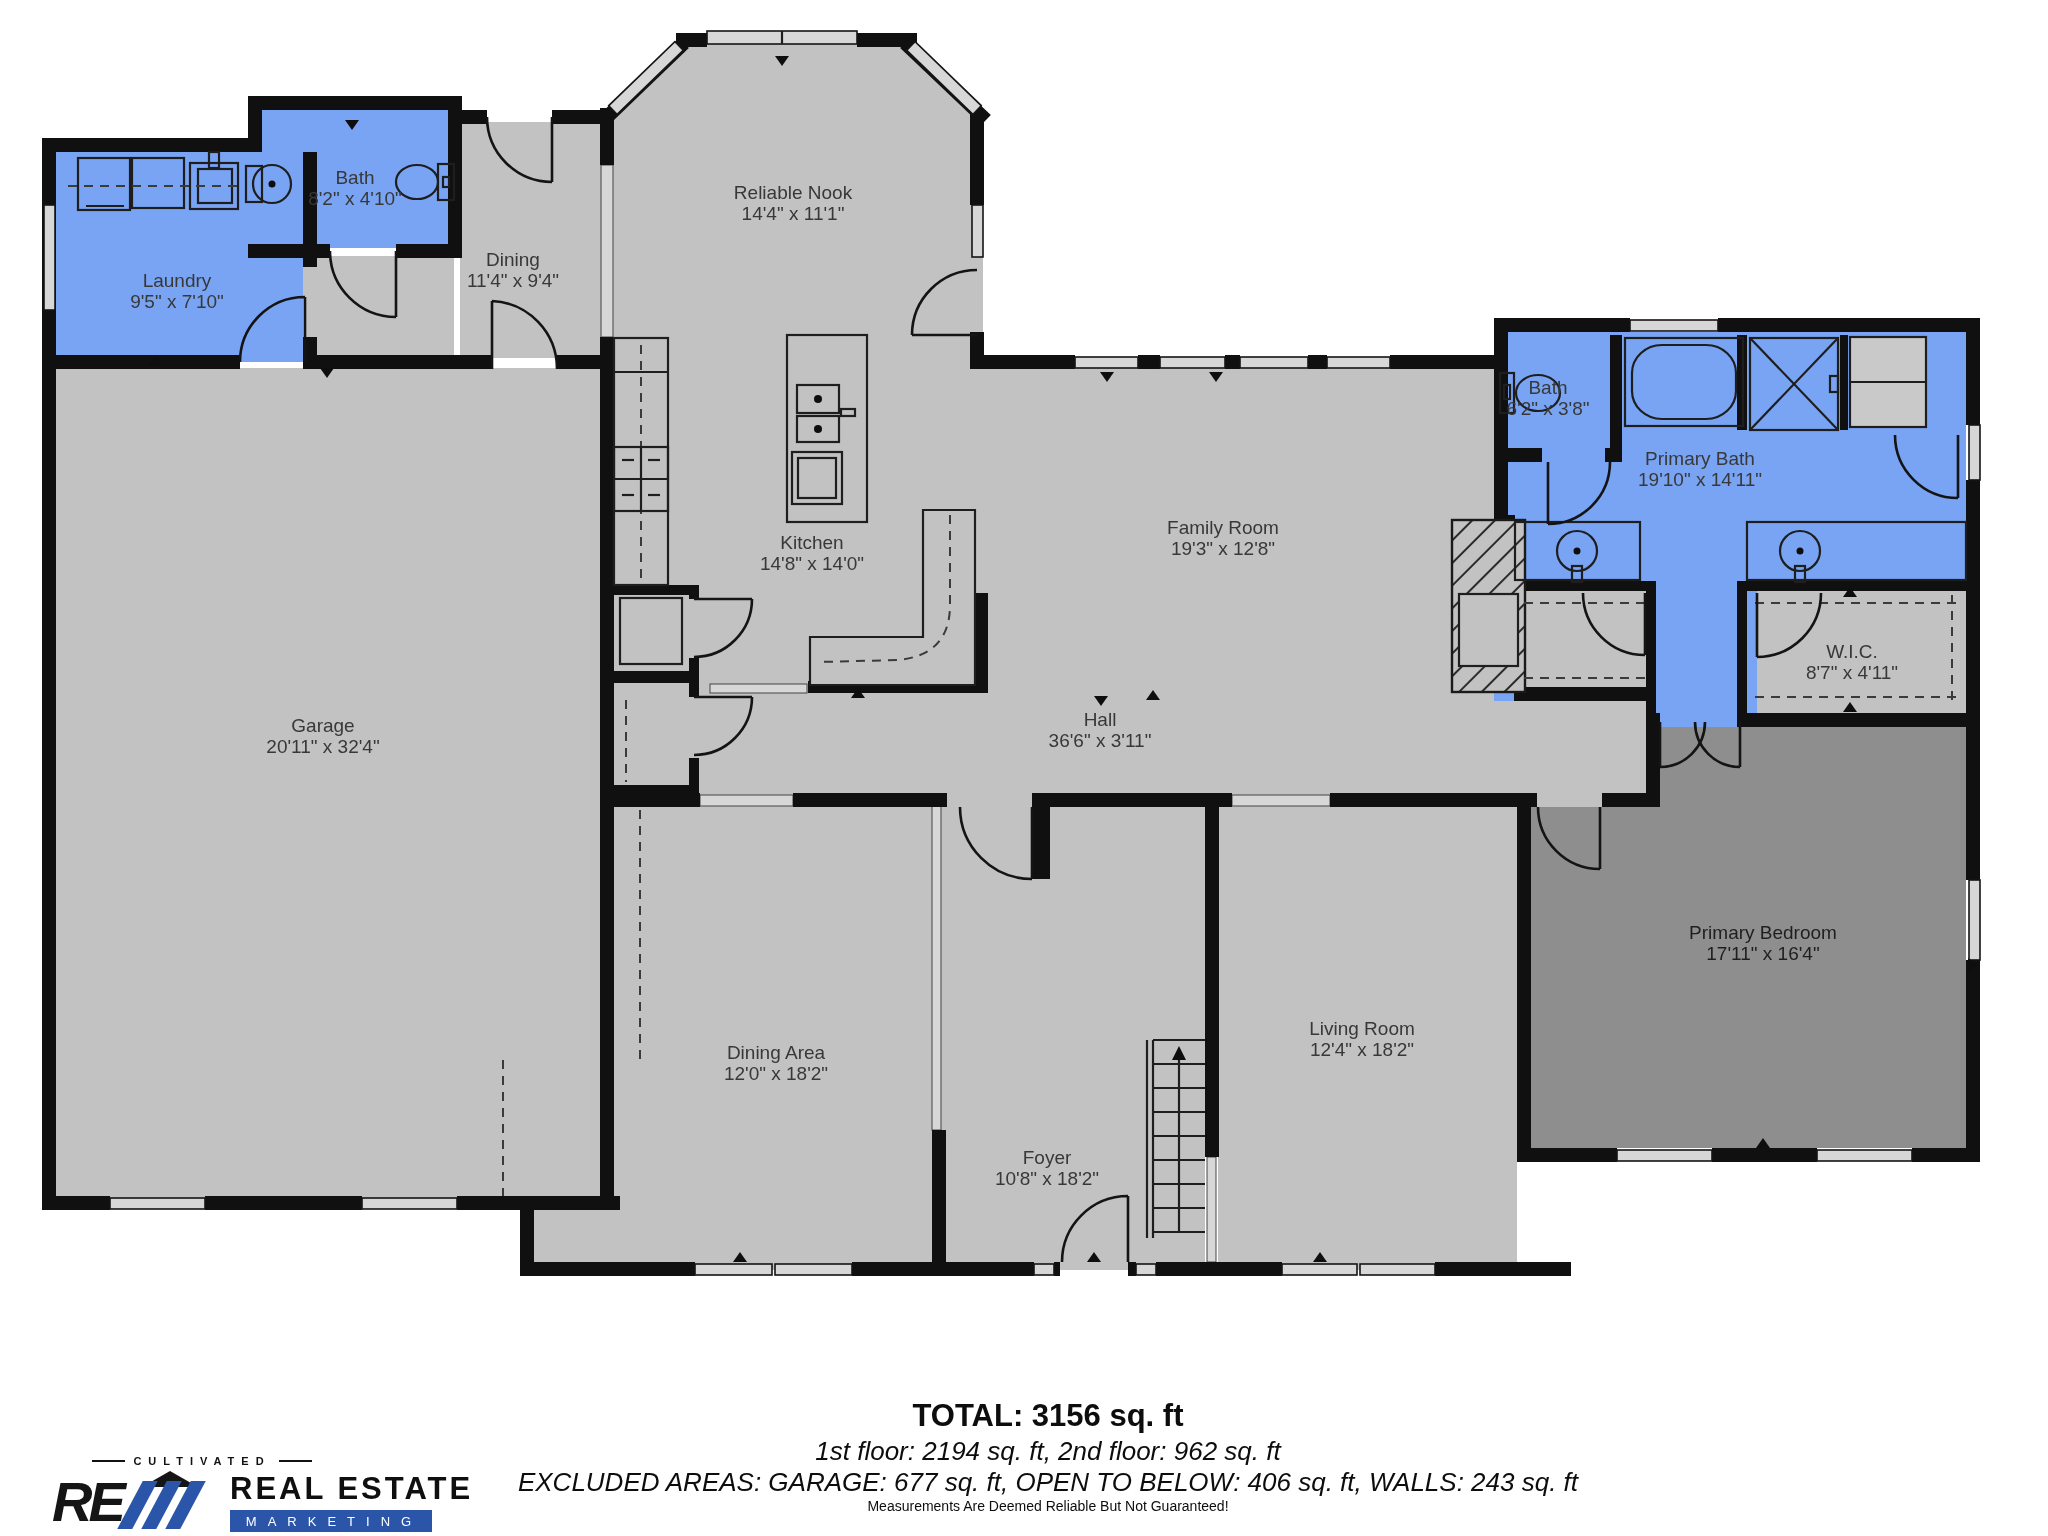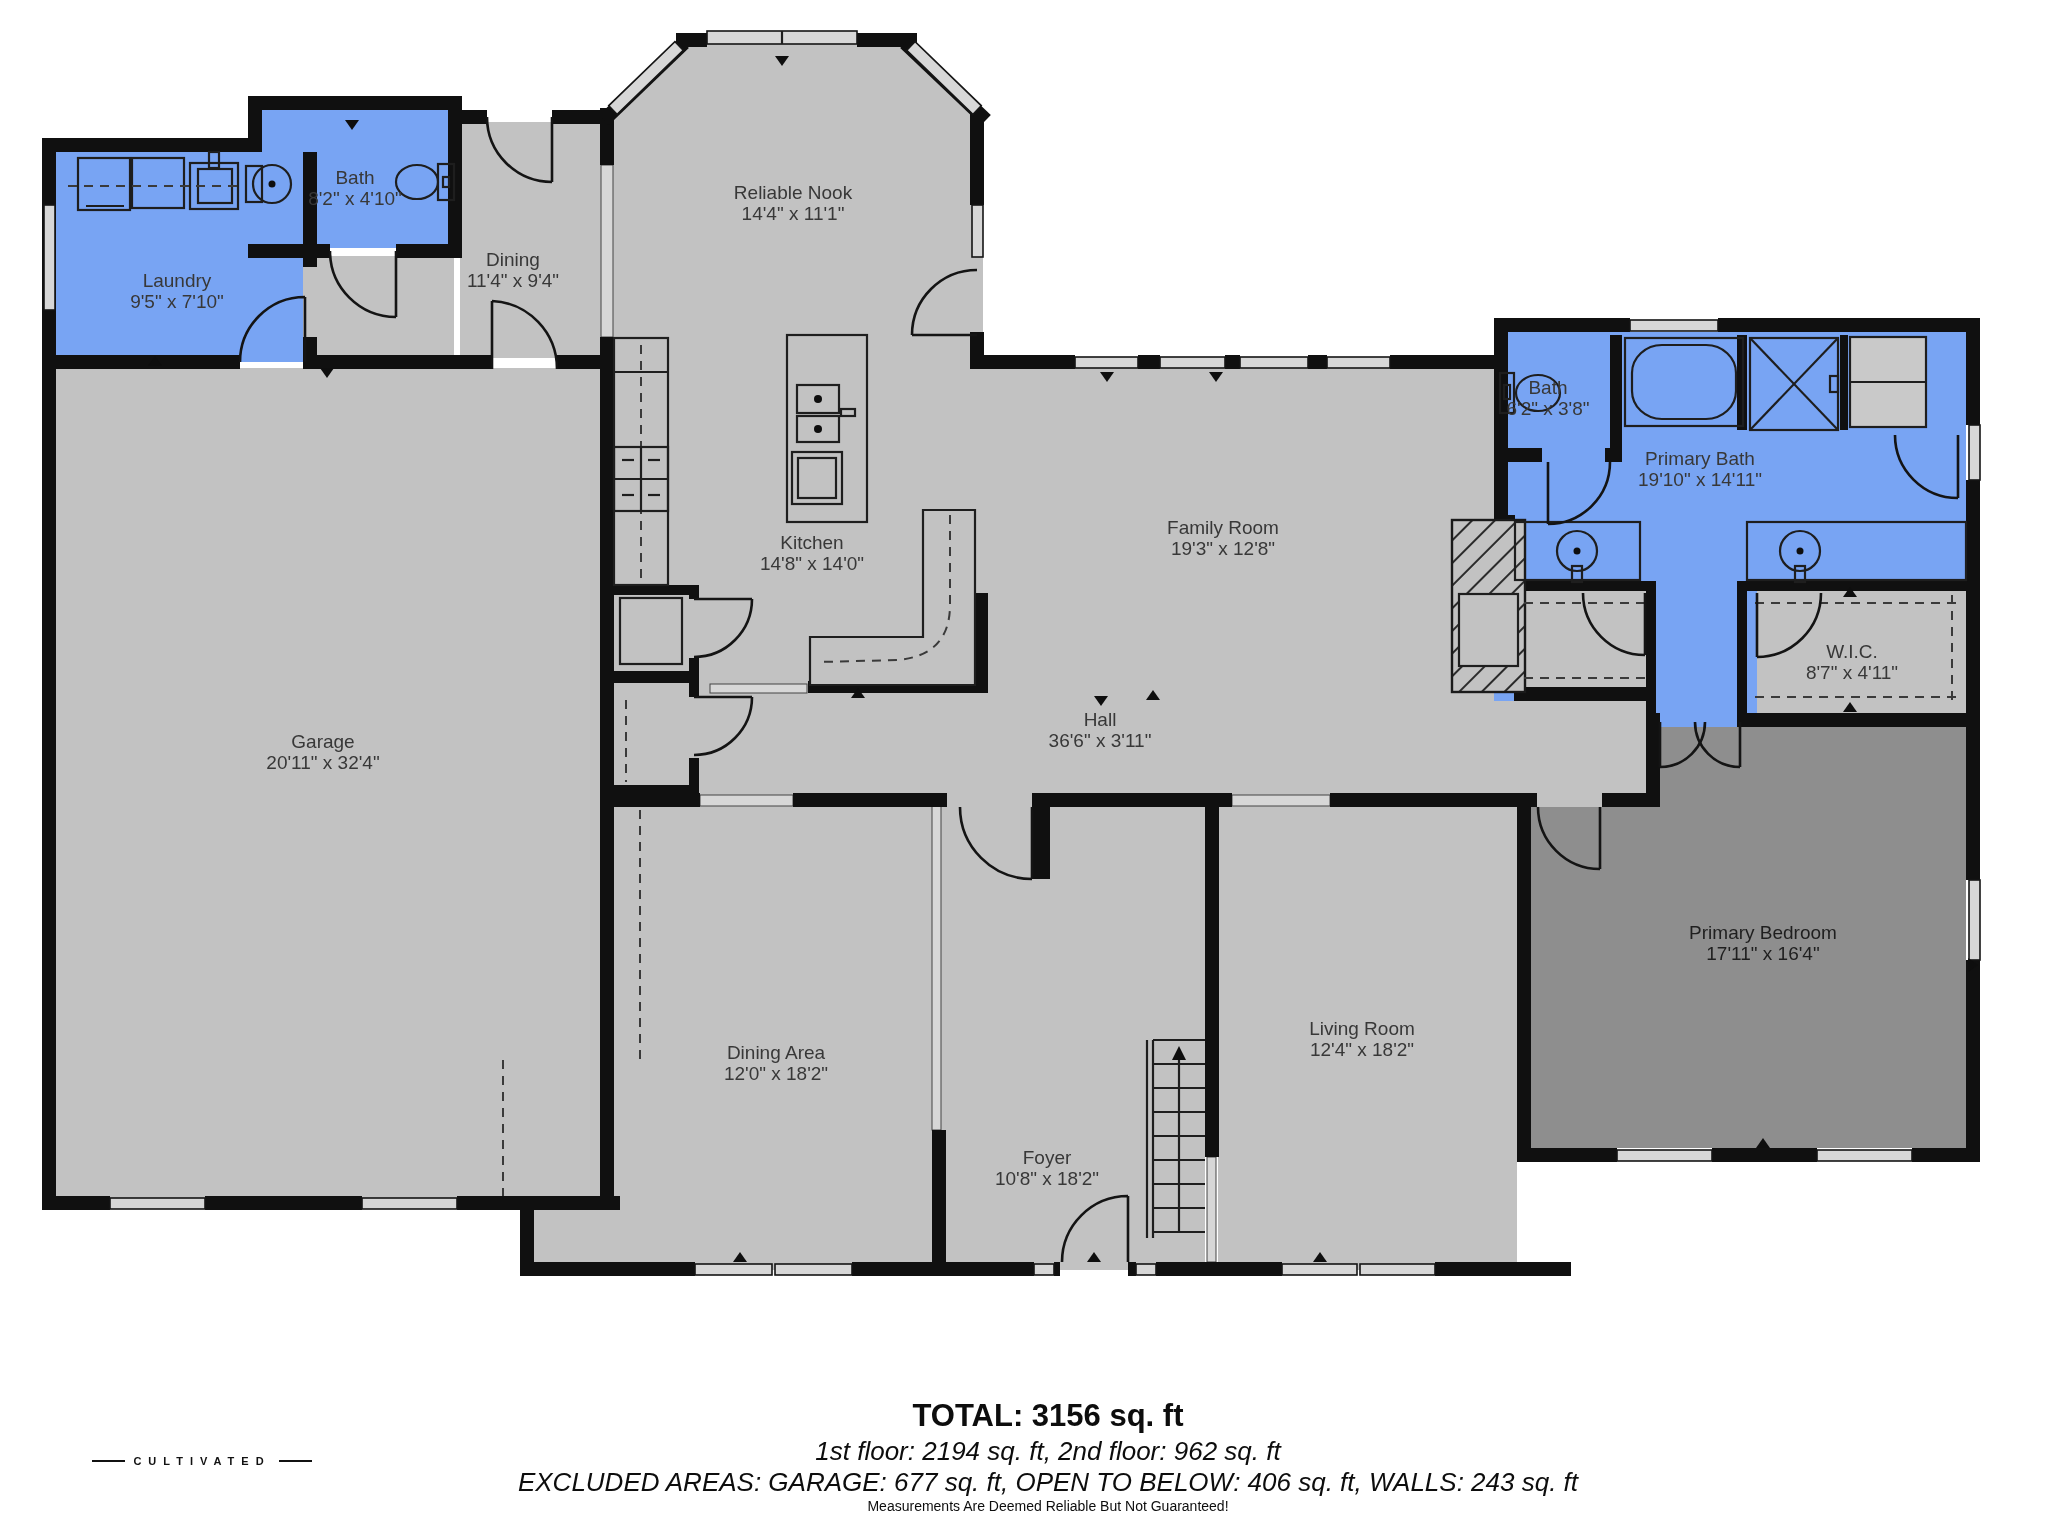--- a/index.html
+++ b/index.html
@@ -386,21 +386,21 @@
       <span>14'4" x 11'1"</span>
     </div>
 <div class="room-label" style="left:812px;top:553px">
       <span>Kitchen</span>
       <span>14'8" x 14'0"</span>
     </div>
 <div class="room-label" style="left:1223px;top:538px">
       <span>Family Room</span>
       <span>19'3" x 12'8"</span>
     </div>
-<div class="room-label" style="left:323px;top:752px">
+<div class="room-label" style="left:323px;top:736px">
       <span>Garage</span>
       <span>20'11" x 32'4"</span>
     </div>
 <div class="room-label" style="left:1100px;top:730px">
       <span>Hall</span>
       <span>36'6" x 3'11"</span>
     </div>
 <div class="room-label" style="left:1548px;top:398px">
       <span>Bath</span>
       <span>6'2" x 3'8"</span>
@@ -436,15 +436,30 @@
   <div class="s3">EXCLUDED AREAS: GARAGE: 677 sq. ft, OPEN TO BELOW: 406 sq. ft, WALLS: 243 sq. ft</div>
   <div class="s4">Measurements Are Deemed Reliable But Not Guaranteed!</div>
 </div>
 
 <div class="logo">
   <div class="cult">
     <div class="rule"></div>
     <div class="word">CULTIVATED</div>
     <div class="rule"></div>
   </div>
+  <div class="row">
+    <div class="mark">
+      <div class="re">RE</div>
+      <div class="roof"></div>
+      <div class="slashes">
+        <div class="slash" style="left:0px"></div>
+        <div class="slash" style="left:24px"></div>
+        <div class="slash" style="left:48px"></div>
+      </div>
+    </div>
+    <div class="txt">
+      <div class="brand1">REAL ESTATE</div>
+      <div class="brand2">MARKETING</div>
+    </div>
+  </div>
 </div>
 
 </div>
 
 </body></html>

